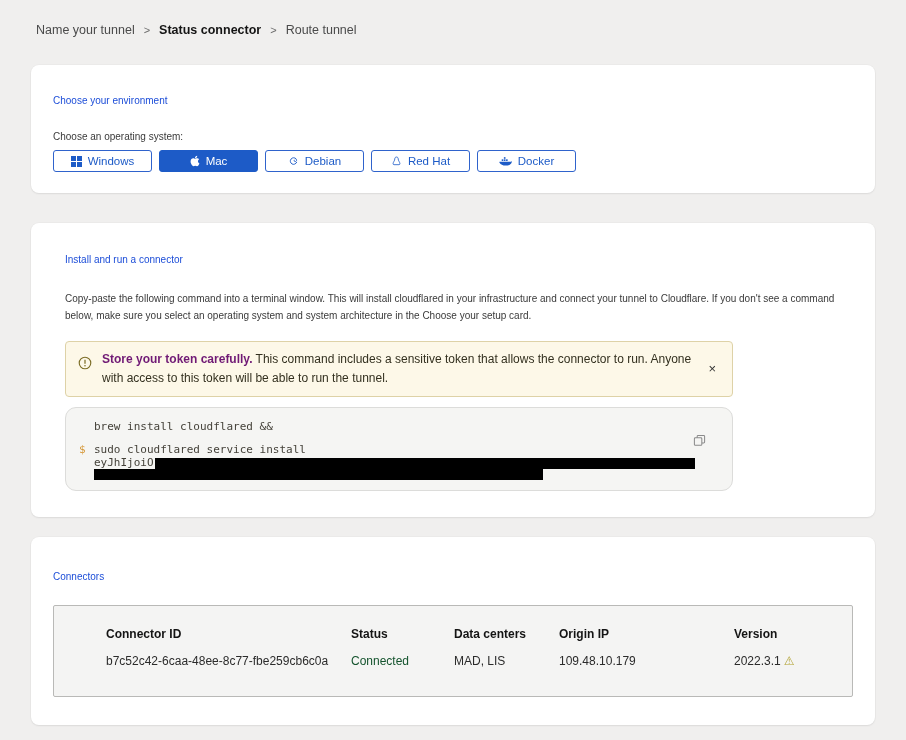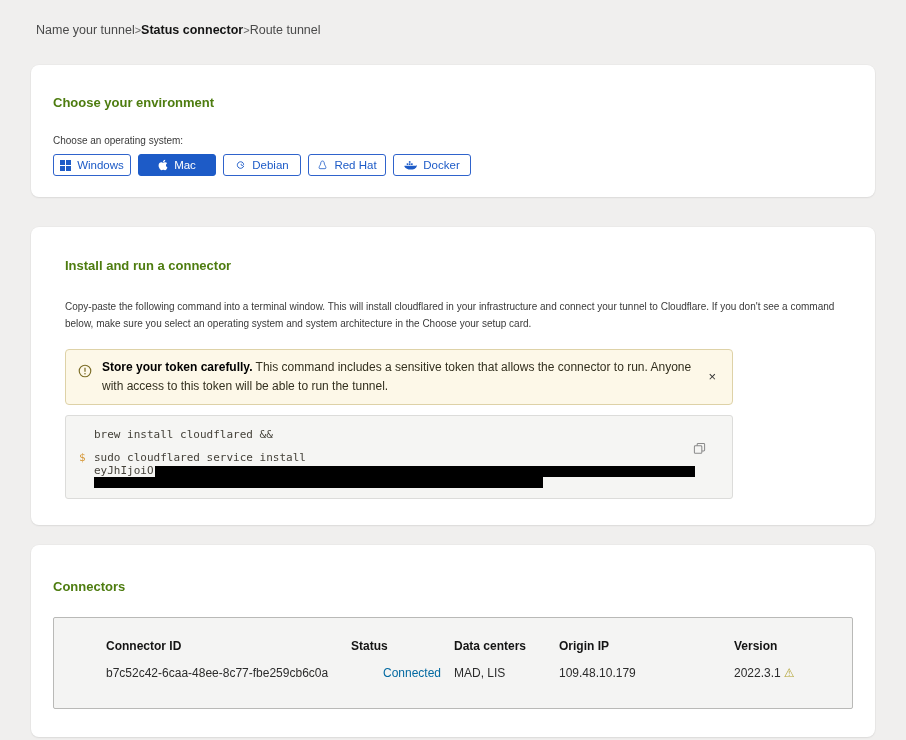--- a/index.html
+++ b/index.html
@@ -9,39 +9,40 @@
     font-family:"Liberation Sans", sans-serif;
     color:#1d1d1d;
     min-height:740px;
   }
   .breadcrumb {
     padding:23px 0 0 36px;
     font-size:12.5px;
     color:#4a4a4a;
     display:flex;
     align-items:center;
+    gap:9px;
   }
   .breadcrumb .crumb { cursor:default; }
   .breadcrumb .crumb.active { font-weight:700; color:#141414; }
   .breadcrumb .sep { color:#6b6b6b; font-size:11px; }
 
   .card {
     background:#ffffff;
     border-radius:8px;
     margin:0 31px;
     box-shadow:0 1px 2px rgba(0,0,0,0.07), 0 0 0 1px rgba(0,0,0,0.02);
   }
-  .card-title { font-size:13px; font-weight:700; color:#4d7c0f; }
+  .card-title { font-size:10px; font-weight:400; color:#1d4ed8; }
 
   
   #env-card { margin-top:28px; padding:30px 22px 21px 22px; }
   .os-label { font-size:10px; color:#3a3a3a; margin-top:25px; }
   .os-row { display:flex; gap:7px; margin-top:8px; }
   .os-btn {
-    width:78px; height:22px;
+    width:99px; height:22px;
     display:inline-flex; align-items:center; justify-content:center; gap:6px;
     border:1px solid #2f63cc; border-radius:3px;
     background:#ffffff; color:#1d5bc7;
     font-size:11.5px; font-family:"Liberation Sans", sans-serif;
     cursor:pointer; padding:0;
   }
   .os-btn.selected { background:#1d5bc7; color:#ffffff; border-color:#1d5bc7; }
   .os-btn svg { display:block; }
 
   
@@ -55,29 +56,29 @@
     max-width:800px;
   }
   .warn-banner {
     margin-top:17px; width:668px;
     background:#fdf8e8; border:1px solid #ded2a7; border-radius:4px;
     display:flex; align-items:flex-start; gap:10px;
     padding:8px 12px 8px 12px;
   }
   .warn-banner .warn-icon { flex:0 0 auto; margin-top:6px; }
   .warn-text { font-size:12px; line-height:1.6; color:#33301f; flex:1 1 auto; }
-  .warn-text b { color:#000000; }
+  .warn-text b { color:#701a75; }
   .warn-close {
     flex:0 0 auto; background:none; border:none; cursor:pointer;
     font-size:13px; color:#333; line-height:1; padding:4px; margin-top:8px;
     font-family:"Liberation Sans", sans-serif;
   }
   .code-block {
     margin-top:10px; width:668px; position:relative;
-    background:#f5f5f3; border:1px solid #dcdcda; border-radius:3px;
+    background:#f5f5f3; border:1px solid #dcdcda; border-radius:11px;
     font-family:"DejaVu Sans Mono", monospace;
     font-size:11px; color:#45423a;
     padding:12px 0 10px 0;
   }
   .code-line { padding-left:28px; line-height:13px; white-space:nowrap; }
   .code-line.gap { margin-top:10px; position:relative; }
   .prompt-char { position:absolute; left:13px; color:#d69a3d; }
   .token-line { padding-left:28px; line-height:12px; margin-top:1px; white-space:nowrap; }
   .redact-bar-1 { display:inline-block; width:540px; height:11px; background:#000; vertical-align:middle; margin-left:1px; }
   .redact-bar-2 { margin-left:28px; margin-top:0px; width:449px; height:11px; background:#000; }
@@ -94,21 +95,21 @@
     padding:21px 10px 28px 52px;
   }
   .conn-grid {
     display:grid;
     grid-template-columns:245px 103px 105px 175px auto;
     row-gap:13px;
     font-size:12px;
   }
   .conn-grid .th { font-weight:700; color:#141414; }
   .conn-grid .td { color:#2b2b2b; }
-  .td.status { color:#0369a1;margin-left:32px; }
+  .td.status { color:#14532d; }
   .version-warn { color:#b0a12f; font-size:12px; margin-left:3px; }
 </style>
 </head>
 <body>
 
 <nav class="breadcrumb">
   <span class="crumb">Name your tunnel</span>
   <span class="sep">&gt;</span>
   <span class="crumb active">Status connector</span>
   <span class="sep">&gt;</span>

